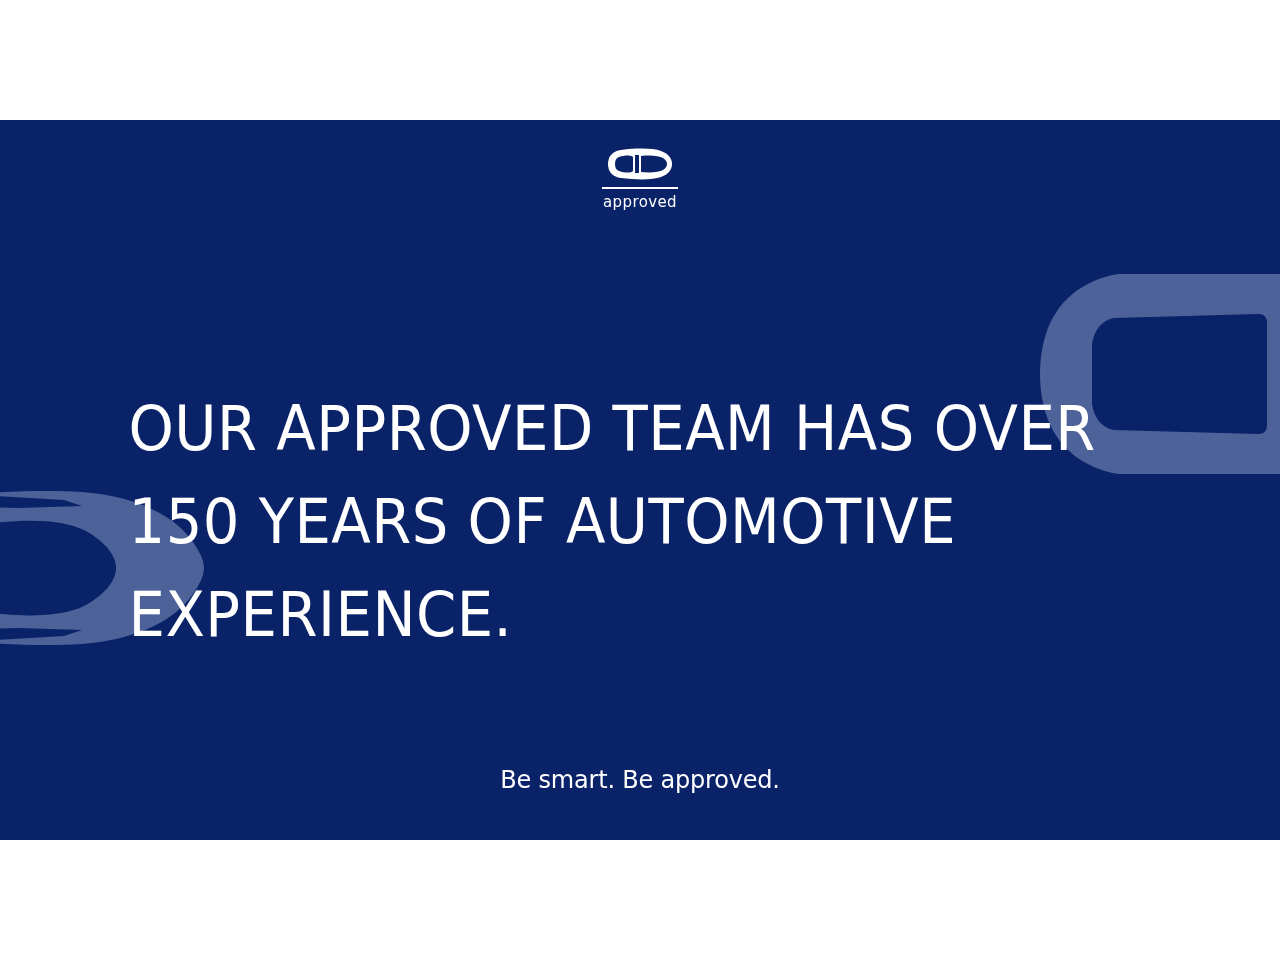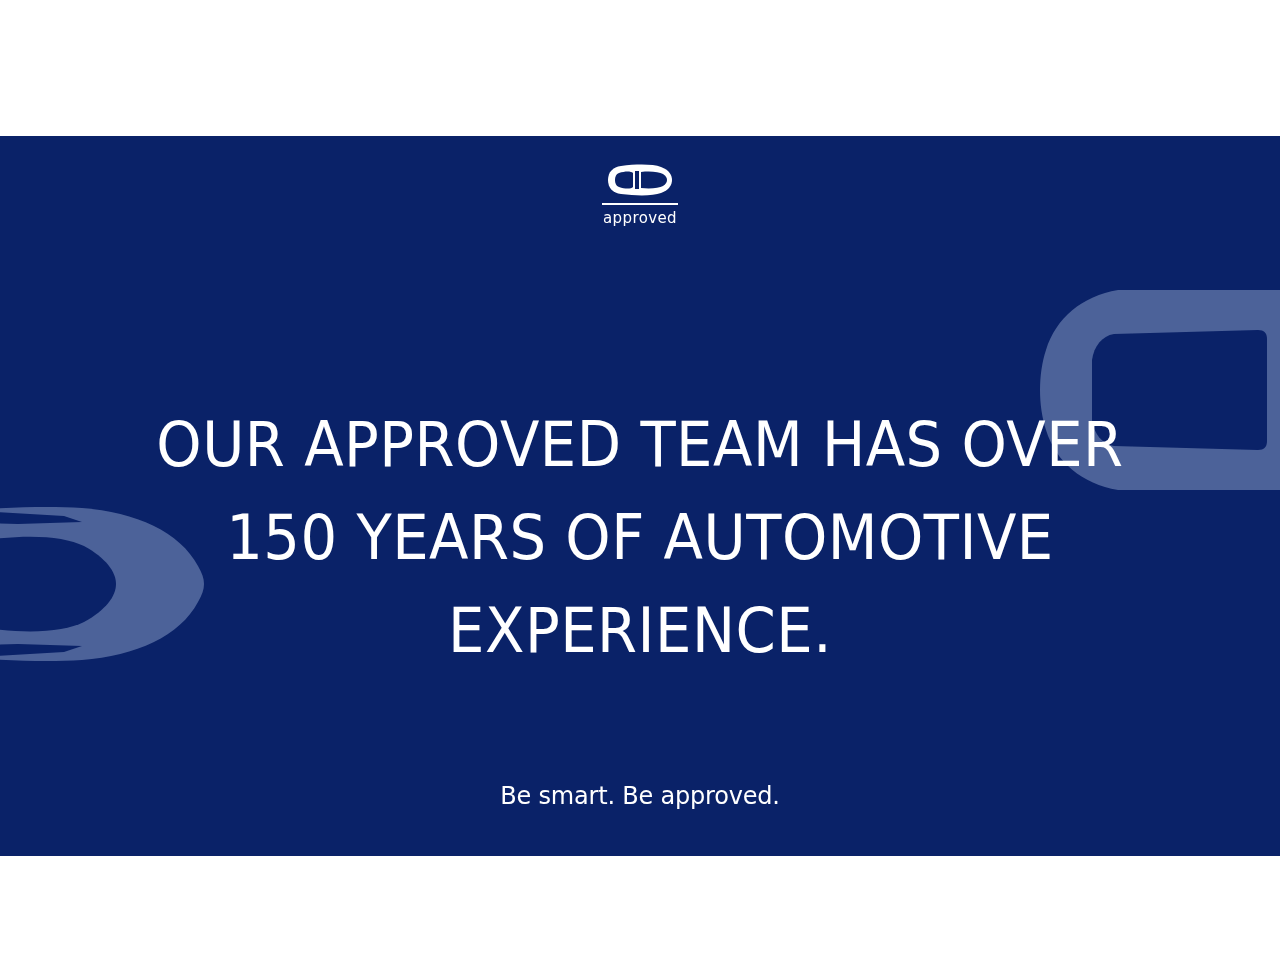--- a/index.html
+++ b/index.html
@@ -17,21 +17,20 @@
 
   
   #hero {
     position: absolute;
     left: 0;
     top: 120px;
     width: 1280px;
     height: 720px;
     background: #0A2268;
     overflow: hidden;
-    margin-top: 16px;
   }
 
   
   .bg-car {
     position: absolute;
     pointer-events: none;
   }
   #car-left {
     left: -132px;
     top: 338px;
@@ -74,21 +73,20 @@
     letter-spacing: 0.4px;
     line-height: 1;
   }
 
   
   #headline {
     position: absolute;
     left: 90px;
     top: 262px;
     width: 1100px;
-    text-align: center;
     color: #ffffff;
     font-family: "DejaVu Sans", sans-serif;
     font-size: 62px;
     font-weight: 400;
     line-height: 93px;
     letter-spacing: 0.5px;
     white-space: nowrap;
   }
   #headline .hl-line {
     display: block;

